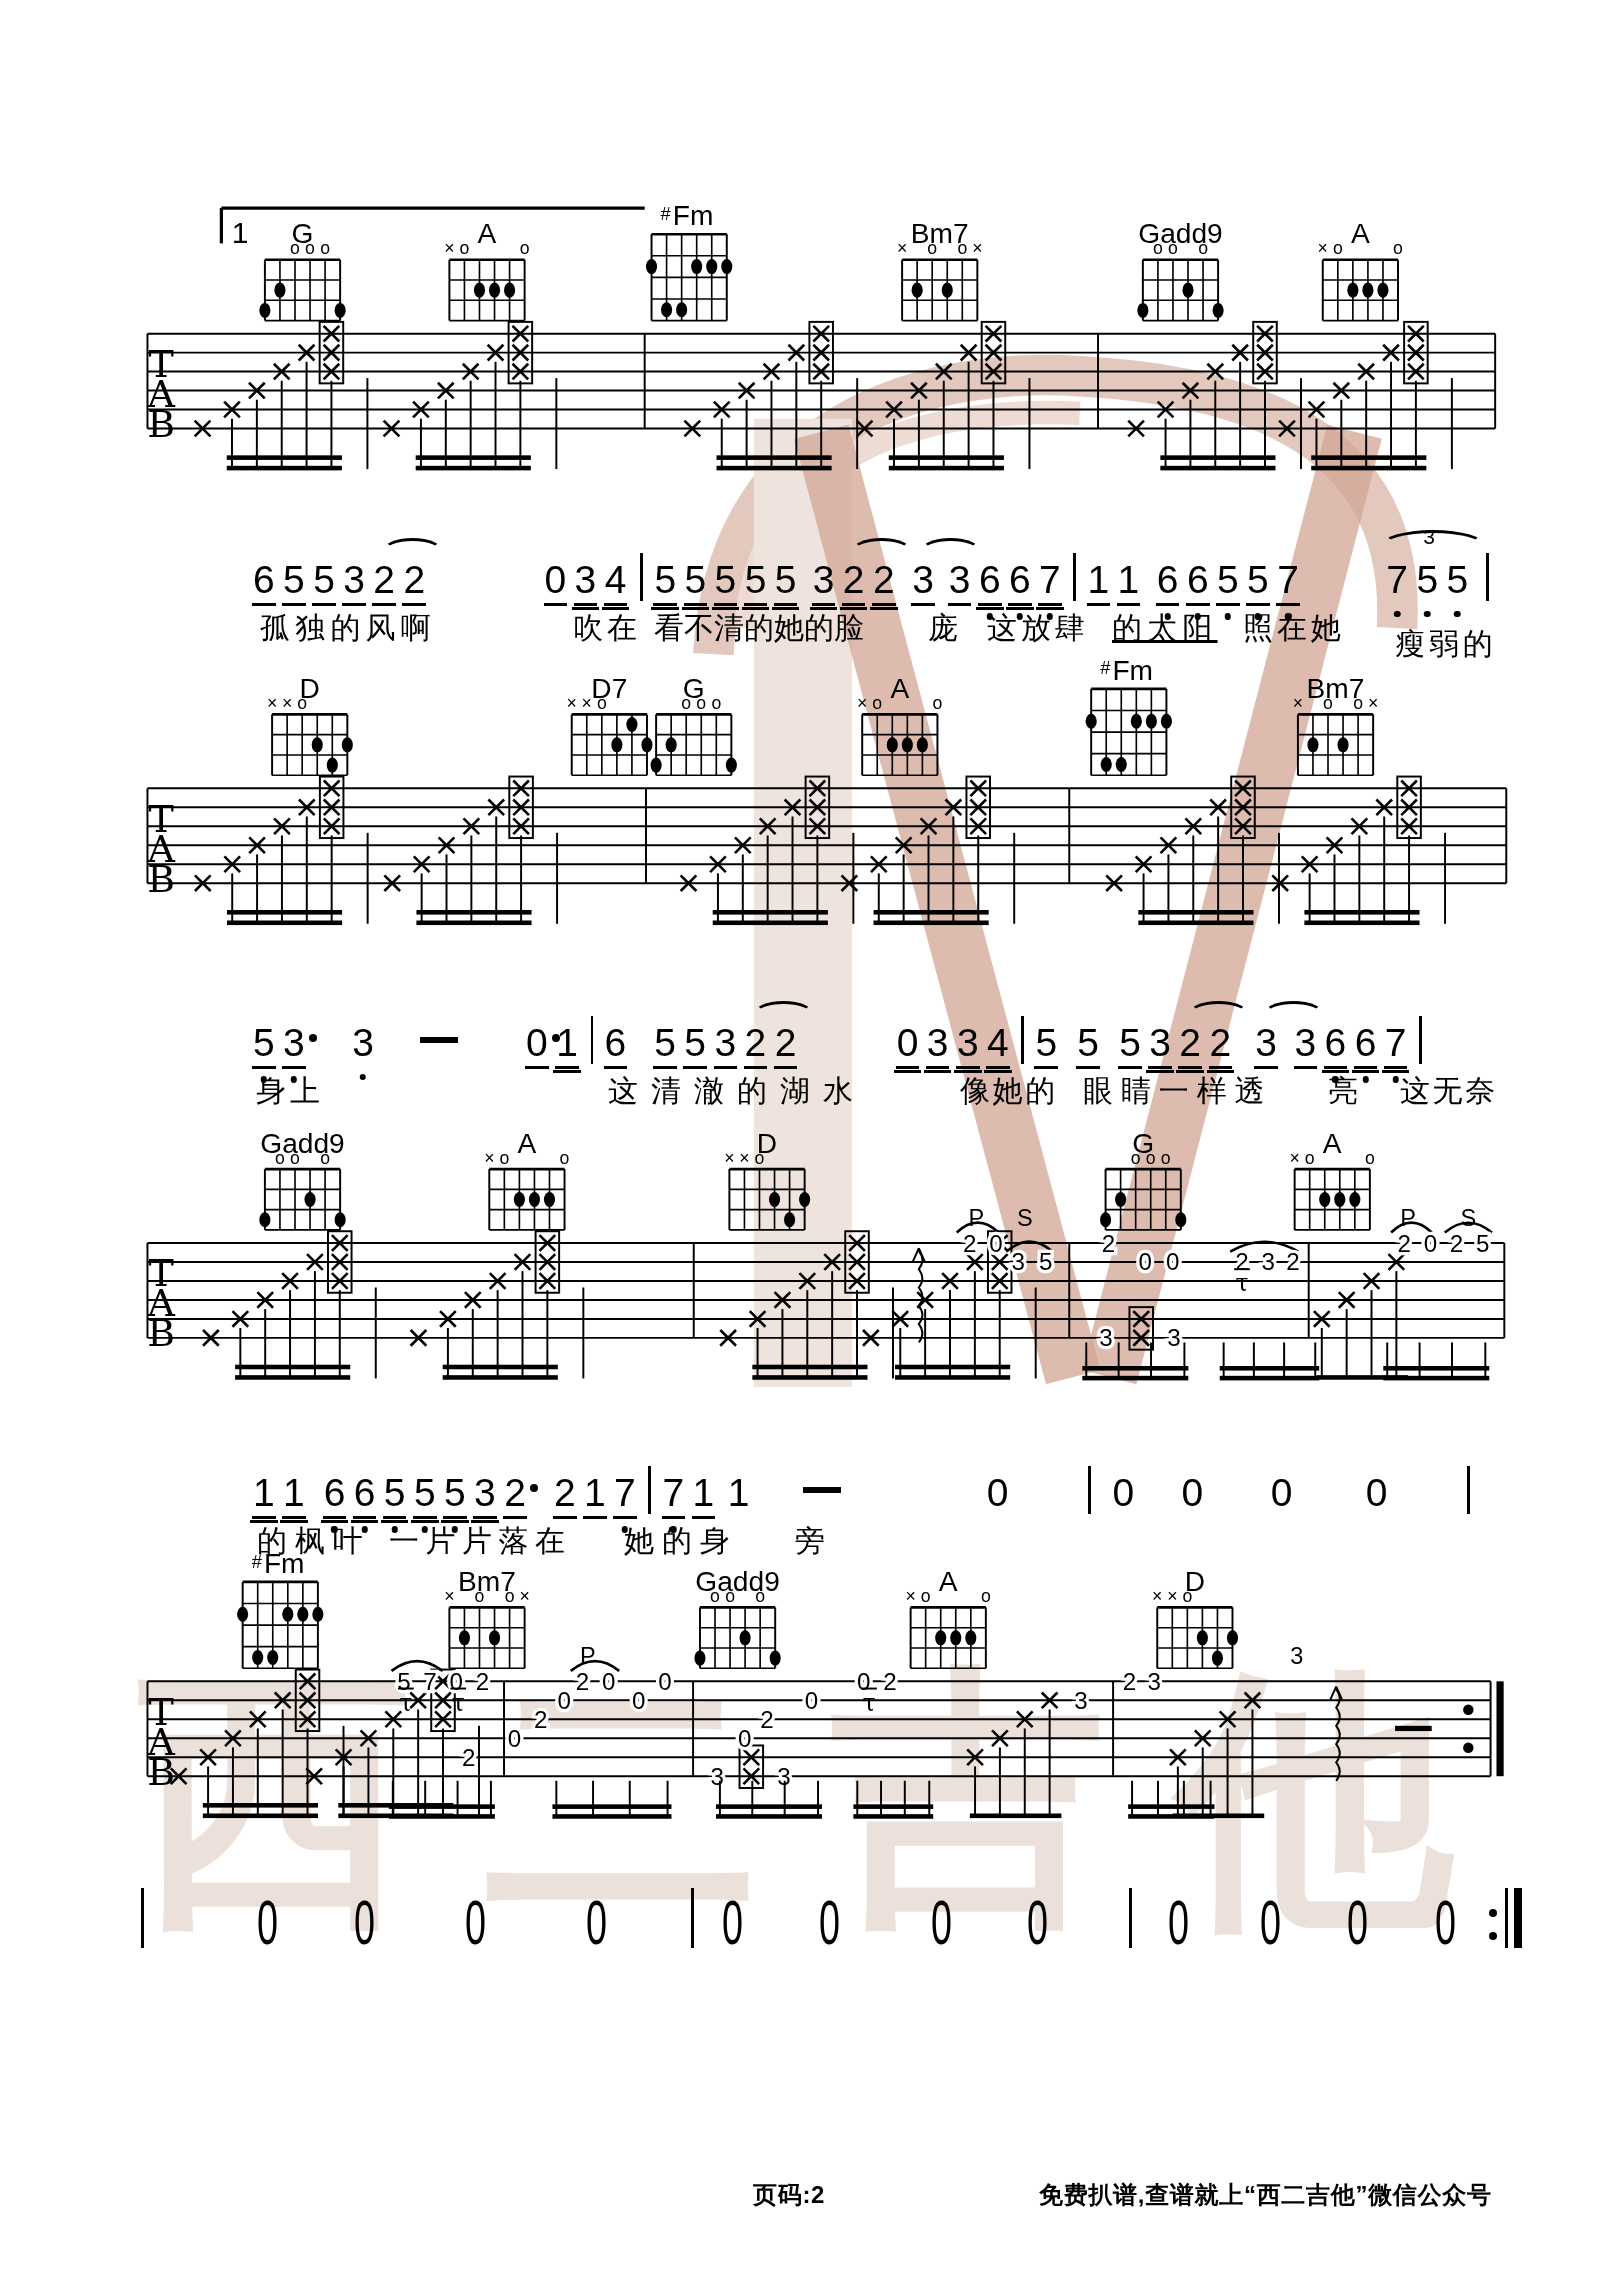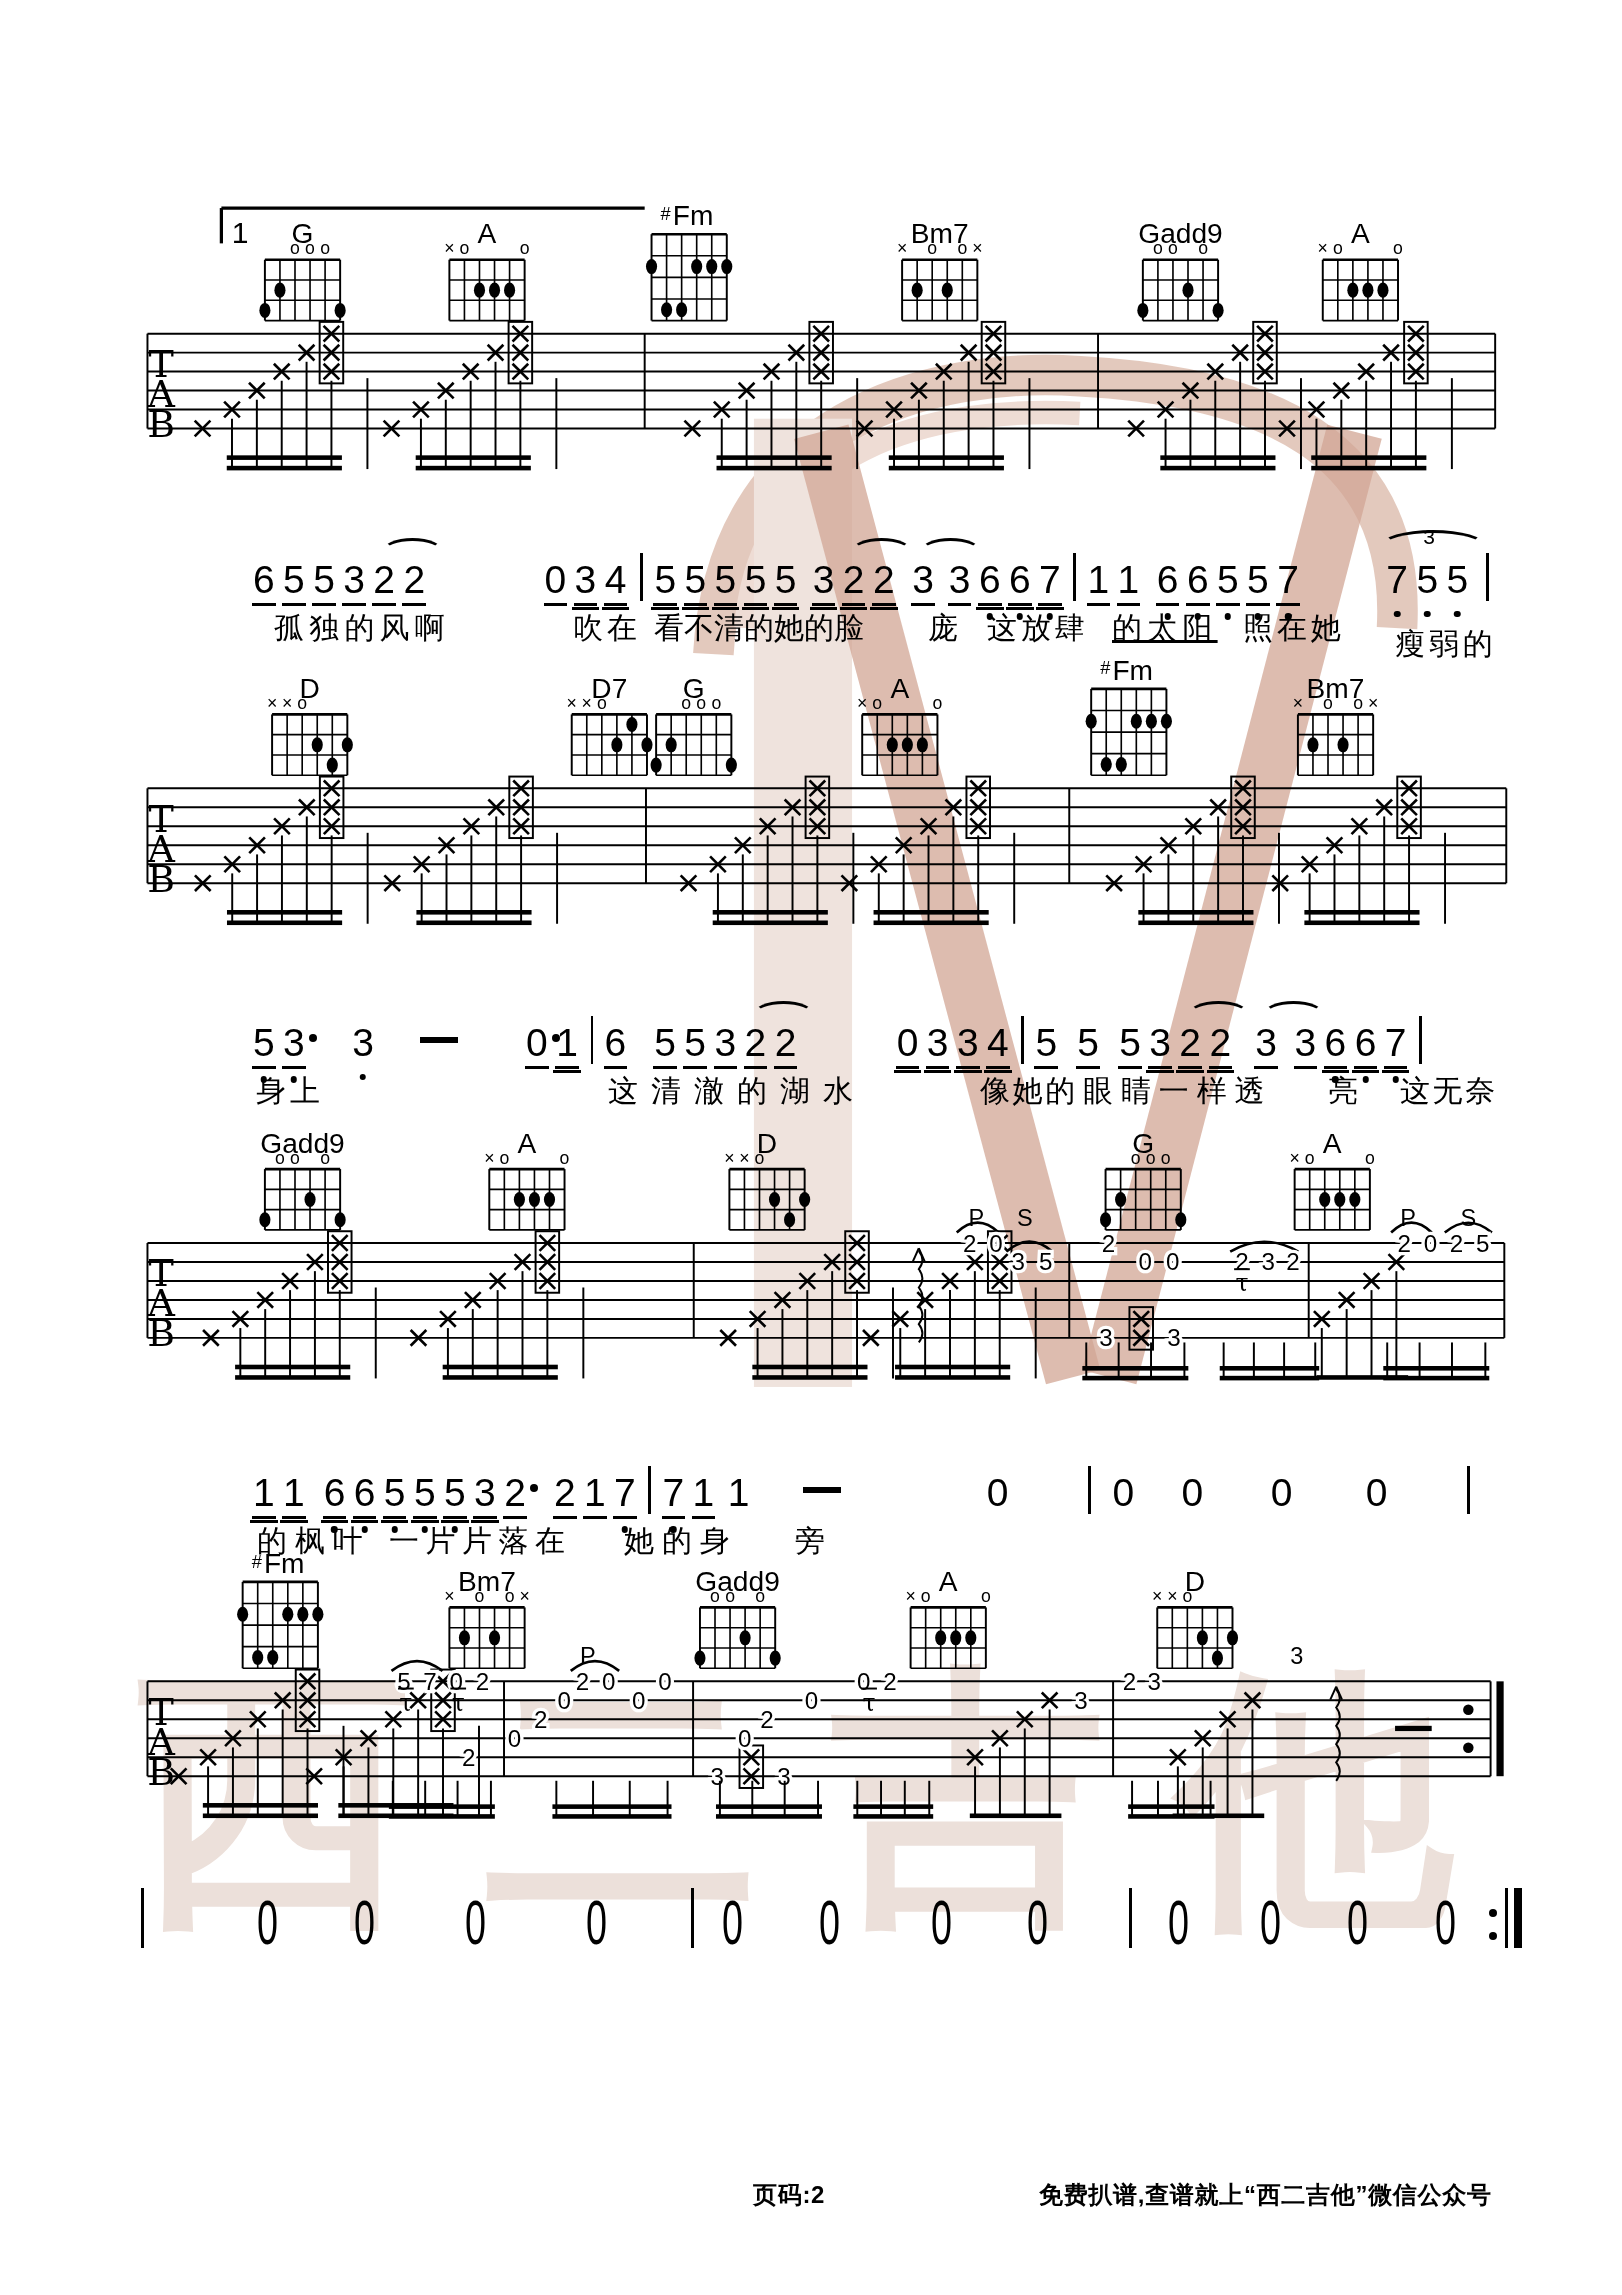--- a/index.html
+++ b/index.html
@@ -1155,32 +1155,32 @@
           <line x1="1850" y1="2722" x2="1850" y2="2777" stroke="#000000" stroke-width="3"></line>
           <rect x="1724" y="2758" width="132" height="7" fill="#000000"></rect>
           <rect x="1724" y="2773" width="132" height="7" fill="#000000"></rect>
         </g>
       </g>
     </svg>
   <div id="txt">
     <div class="foot" style="left:753px">页码:2</div>
     <div class="foot" style="left:1039px">免费扒谱,查谱就上“西二吉他”微信公众号</div>
   <div class="mline" style="left: 252px; top: 553px;"><span class="note u1">6</span><span class="note u1">5</span><span class="note u1">5</span><span class="note u1">3</span><span class="note u1">2<i class="arcI"></i></span><span class="note u1">2</span><span class="note u1" style="margin-left: 111px;">0</span><span class="note u2">3</span><span class="note u2">4</span><span class="barT" style="margin-left: 6.5px;"></span><span class="note u2">5</span><span class="note u2">5</span><span class="note u2">5</span><span class="note u2">5</span><span class="note u2">5</span><span class="note u2" style="margin-left: 7.9px;">3</span><span class="note u2">2<i class="arcI"></i></span><span class="note u2">2</span><span class="note u1" style="margin-left: 9.2px;">3<i class="arcI"></i></span><span class="note u1" style="margin-left: 6.5px;">3</span><span class="note u2 lo">6</span><span class="note u2 lo">6</span><span class="note u2 lo">7</span><span class="barT" style="margin-left: 5.2px;"></span><span class="note u1">1</span><span class="note u1">1</span><span class="note u1 lo" style="margin-left: 9.2px;">6</span><span class="note u1 lo">6</span><span class="note u1 lo">5</span><span class="note u1 lo">5</span><span class="note u1 lo">7</span><span class="note lo" style="margin-left: 79px;">7<i class="t3a"></i><i class="t3n">3</i></span><span class="note lo">5</span><span class="note lo">5</span><span class="barT" style="margin-left: 10.5px;"></span></div>
-      <div class="lyr" style="left: 274px; top: 608px; letter-spacing: 5.2px;">孤独的风啊</div>
+      <div class="lyr" style="left: 260px; top: 608px; letter-spacing: 5.2px;">孤独的风啊</div>
       <div class="lyr" style="left: 573px; top: 608px; letter-spacing: 3.9px;">吹在</div>
       <div class="lyr" style="left: 654px; top: 608px; letter-spacing: 0px;">看不清的她的脸</div>
       <div class="lyr" style="left: 928px; top: 608px; letter-spacing: 0px;">庞</div>
       <div class="lyr" style="left: 987px; top: 608px; letter-spacing: 3.9px;">这放肆</div>
       <div class="lyr" style="left: 1112px; top: 608px; letter-spacing: 5.2px; text-decoration: underline;">的太阳</div>
       <div class="lyr" style="left: 1243px; top: 608px; letter-spacing: 3.9px;">照在她</div>
       <div class="lyr" style="left: 1395px; top: 608px; letter-spacing: 3.9px; margin-top: 16px;">瘦弱的</div>
       <div class="mline" style="left: 252px; top: 1016px;"><span class="note u1 lo">5</span><span class="note u1 lo">3<i class="augd"></i></span><span class="note lo" style="margin-left: 39px;">3</span><span class="dashT" style="margin-left: 39px;"></span><span class="note u1" style="margin-left: 59px;">0<i class="augd"></i></span><span class="note u2">1</span><span class="barT" style="margin-left: 5.2px;"></span><span class="note u1">6</span><span class="note u1" style="margin-left: 19.6px;">5</span><span class="note u1">5</span><span class="note u1">3</span><span class="note u1">2<i class="arcI"></i></span><span class="note u1">2</span><span class="note u2" style="margin-left: 92px;">0</span><span class="note u2">3</span><span class="note u2">3</span><span class="note u2">4</span><span class="barT" style="margin-left: 5.2px;"></span><span class="note u1">5</span><span class="note u1" style="margin-left: 11.8px;">5</span><span class="note u1" style="margin-left: 11.8px;">5</span><span class="note u2">3</span><span class="note u2">2<i class="arcI"></i></span><span class="note u2">2</span><span class="note u1" style="margin-left: 15.7px;">3<i class="arcI"></i></span><span class="note u1" style="margin-left: 9.2px;">3</span><span class="note u2 lo">6</span><span class="note u2 lo">6</span><span class="note u2 lo">7</span><span class="barT" style="margin-left: 5.2px;"></span></div>
       <div class="lyr" style="left: 256px; top: 1071px; letter-spacing: 3.9px;">身上</div>
       <div class="lyr" style="left: 608px; top: 1071px; letter-spacing: 13px;">这清澈的湖水</div>
-      <div class="lyr" style="left: 980px; top: 1071px; letter-spacing: 2.6px;">像她的</div>
+      <div class="lyr" style="left: 960px; top: 1071px; letter-spacing: 2.6px;">像她的</div>
       <div class="lyr" style="left: 1083px; top: 1071px; letter-spacing: 7.9px;">眼睛一样透</div>
       <div class="lyr" style="left: 1328px; top: 1071px; letter-spacing: 0px;">亮</div>
       <div class="lyr" style="left: 1400px; top: 1071px; letter-spacing: 2.6px;">这无奈</div>
       <div class="mline" style="left: 252px; top: 1466px;"><span class="note u2">1</span><span class="note u2">1</span><span class="note u2 lo" style="margin-left: 10.5px;">6</span><span class="note u2 lo">6</span><span class="note u2 lo">5</span><span class="note u2 lo">5</span><span class="note u2 lo">5</span><span class="note u2">3</span><span class="note u1">2<i class="augd"></i></span><span class="note u1" style="margin-left: 19.6px;">2</span><span class="note u1">1</span><span class="note u1 lo">7</span><span class="barT" style="margin-left: 5.2px;"></span><span class="note u1 lo">7</span><span class="note u1">1</span><span class="note" style="margin-left: 5.2px;">1</span><span class="dashT" style="margin-left: 46px;"></span><span class="note" style="margin-left: 137px;">0</span><span class="barT" style="margin-left: 72px;"></span><span class="note" style="margin-left: 10.5px;">0</span><span class="note" style="margin-left: 39px;">0</span><span class="note" style="margin-left: 59px;">0</span><span class="note" style="margin-left: 65px;">0</span><span class="barT" style="margin-left: 72px;"></span></div>
       <div class="lyr" style="left: 257px; top: 1521px; letter-spacing: 7.9px;">的枫叶</div>
       <div class="lyr" style="left: 389px; top: 1521px; letter-spacing: 6.5px;">一片片落在</div>
       <div class="lyr" style="left: 624px; top: 1521px; letter-spacing: 7.9px;">她的身</div>
       <div class="lyr" style="left: 795px; top: 1521px; letter-spacing: 0px;">旁</div>
       <div class="z0" style="left: 257px; top: 1891px;">0</div>
       <div class="z0" style="left: 354px; top: 1891px;">0</div>

